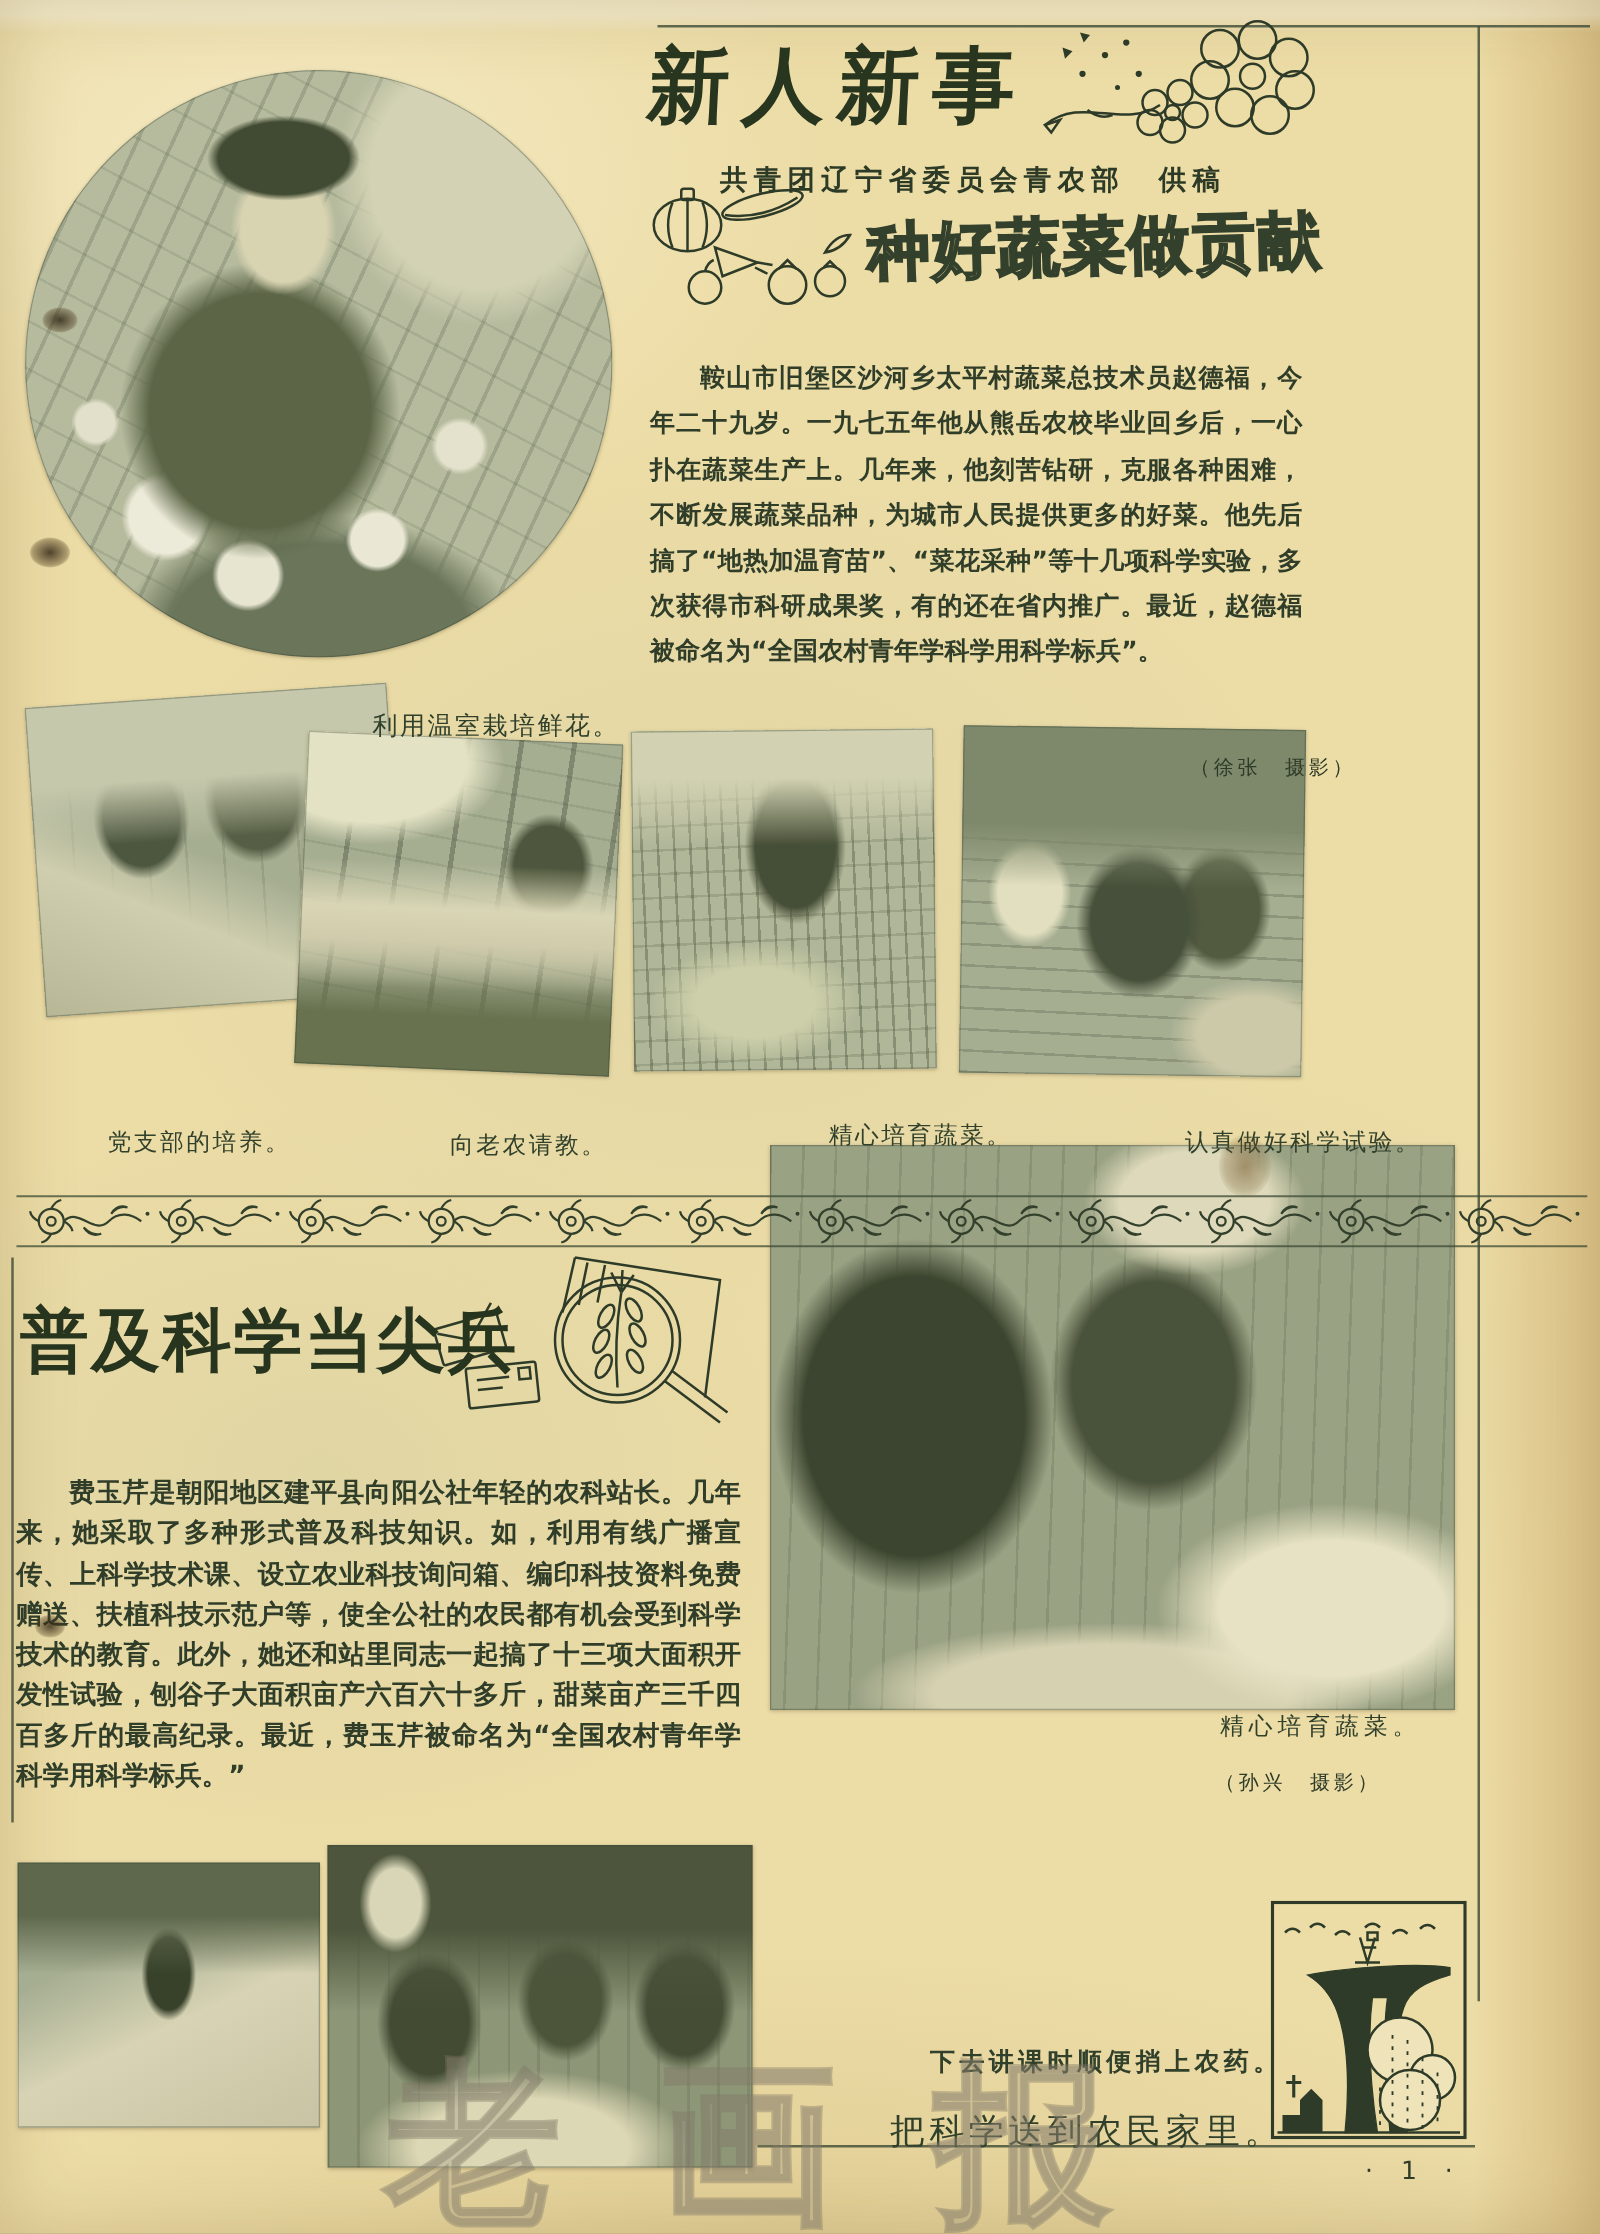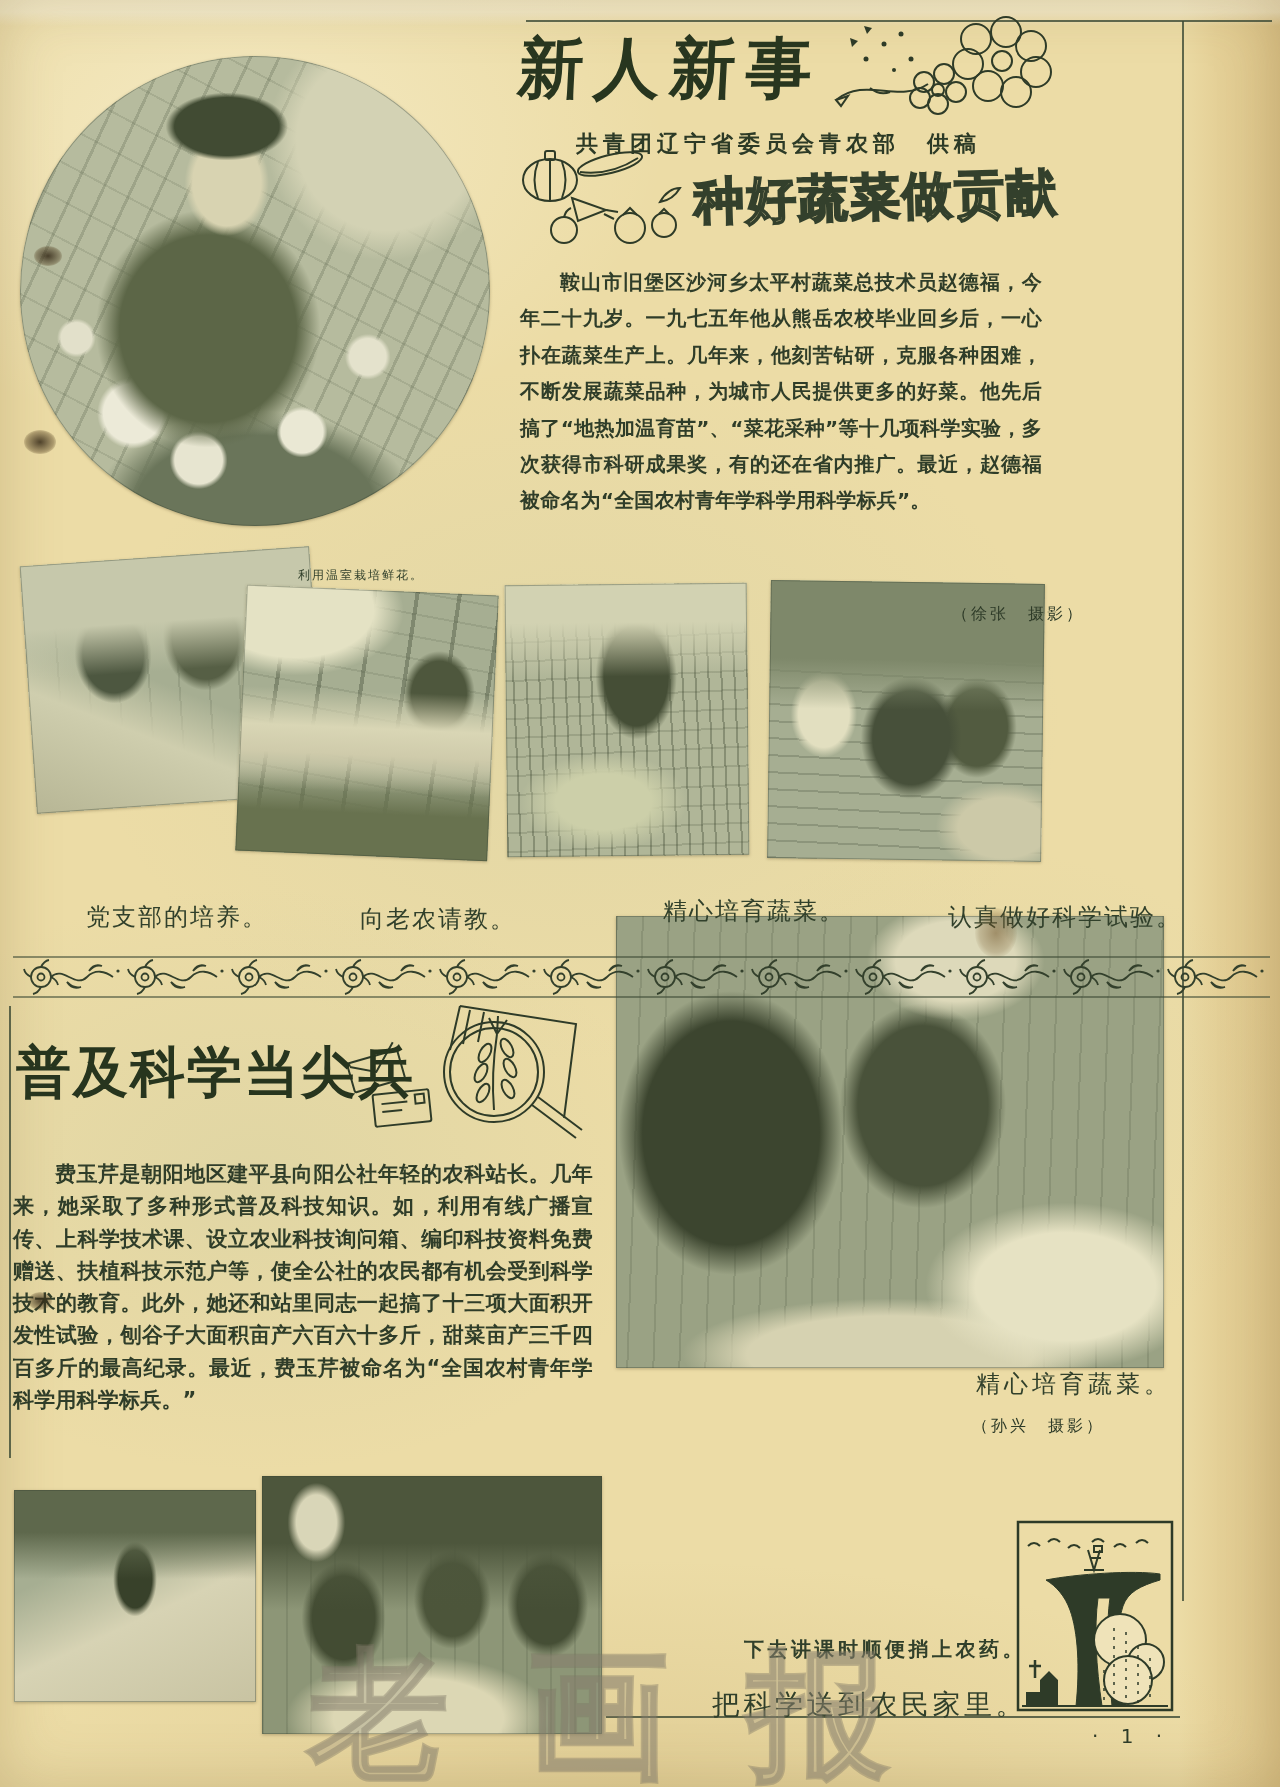--- a/index.html
+++ b/index.html
@@ -13,25 +13,25 @@
       radial-gradient(ellipse 620px 420px at 18% 8%, rgba(252,246,220,.5), rgba(252,246,220,0) 70%),
       radial-gradient(ellipse 700px 500px at 45% 40%, rgba(150,175,155,.12), rgba(150,175,155,0) 70%),
       radial-gradient(ellipse 600px 420px at 20% 66%, rgba(150,175,150,.14), rgba(150,175,150,0) 70%),
       radial-gradient(ellipse 500px 380px at 75% 62%, rgba(160,180,150,.10), rgba(160,180,150,0) 70%),
       radial-gradient(ellipse 900px 300px at 50% 99%, rgba(180,150,85,.18), rgba(180,150,85,0) 70%);
     box-shadow:inset 0 0 60px rgba(120,90,40,.25);
   }
   .abs{position:absolute;}
   .rule{position:absolute;background:#3c4a34;opacity:.8;}
   .cjk{white-space:pre-wrap;}
-  .caption{position:absolute;font-size:24px;letter-spacing:2px;color:#31402b;z-index:10;}
+  .caption{position:absolute;font-size:19px;letter-spacing:2px;color:#31402b;z-index:10;}
   .credit{position:absolute;font-size:16px;letter-spacing:3px;color:#2e3b28;z-index:10;}
   .bodytext{
     position:absolute;text-align:justify;text-indent:2em;color:#2f3d29;
-    font-weight:600;z-index:6;
+    font-weight:600;z-index:6;margin-top:20px;
   }
   #body1{left:520px;top:264px;width:522px;font-size:20px;line-height:36.4px;letter-spacing:.2px;}
   #body2{left:13px;top:1158px;width:580px;font-size:21px;line-height:32.3px;letter-spacing:.2px;}
   .photo{
     position:absolute;background-color:#a6ae92;z-index:4;
     box-shadow:inset 0 0 0 1px rgba(55,65,48,.35), 0 1px 3px rgba(90,75,40,.35);
   }
   
   #photo-circle{
     left:20px;top:56px;width:470px;height:470px;border-radius:50%;
@@ -146,21 +146,21 @@
 <body>
 
 <div id="paper">
 
   <div class="rule" style="left:526px;top:20px;width:746px;height:2px;"></div>
   <div class="rule" style="left:1182px;top:21px;width:2px;height:1580px;"></div>
   <div class="rule" style="left:9px;top:1006px;width:2px;height:452px;"></div>
   <div class="rule" style="left:606px;top:1716px;width:574px;height:2px;"></div>
 
   <div class="photo" id="photo-circle"></div>
-  <div class="caption" style="left:298px;top:567px;font-size:12px;letter-spacing:2px;">利用温室栽培鲜花。</div>
+  <div class="caption" style="left:298px;top:567px;font-size:20px;letter-spacing:2px;">利用温室栽培鲜花。</div>
 
   <div class="abs cjk" id="title1">新人新事</div>
 
   <div class="abs" style="left:806px;top:4px;z-index:5;">
     <svg width="250" height="120" viewBox="0 0 250 120">
       <g stroke="#2e3b28" fill="none" stroke-width="2">
         <circle cx="170" cy="35" r="15"></circle>
           <circle cx="200" cy="28" r="15"></circle>
           <circle cx="225" cy="42" r="15"></circle>
         <circle cx="230" cy="68" r="15"></circle>

